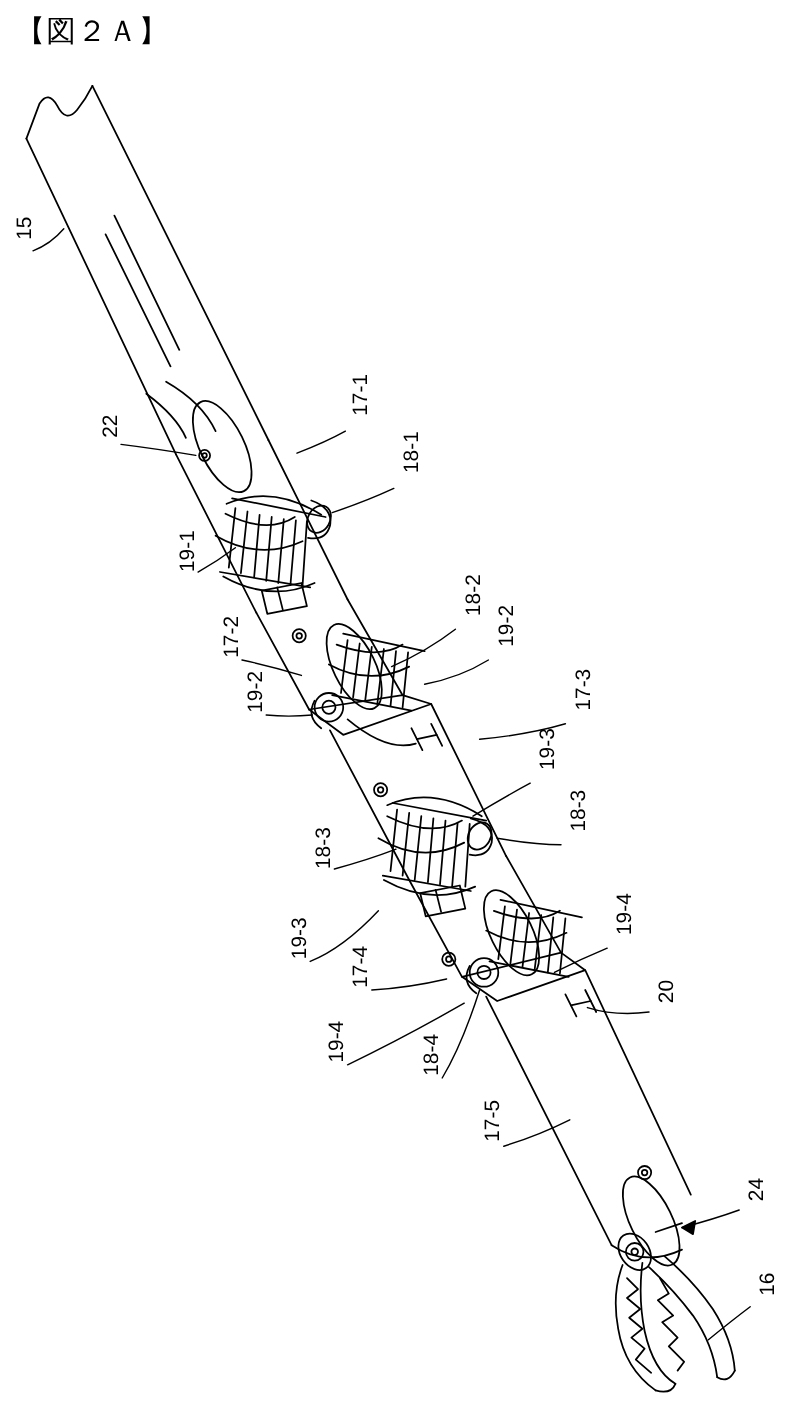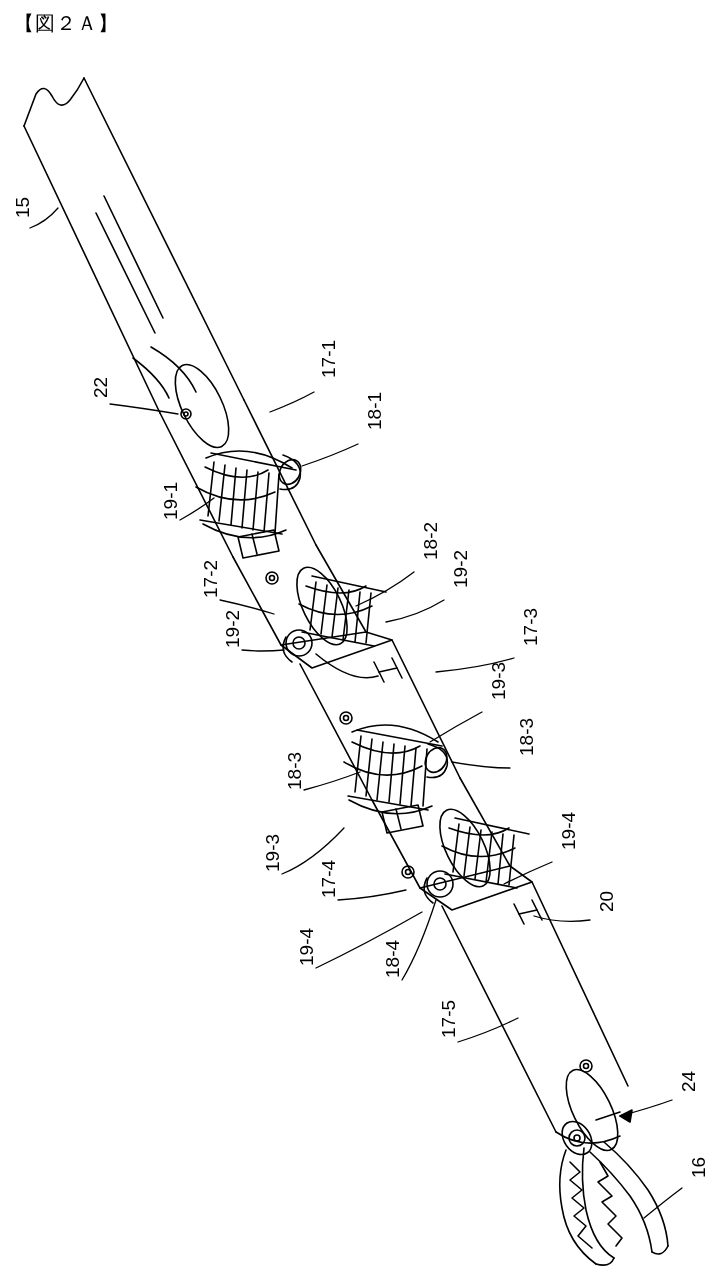--- a/index.html
+++ b/index.html
@@ -17,21 +17,21 @@
   }
   #figure-root {
     position: relative;
     width: 728px;
     height: 1274px;
   }
   .fig-title {
     position: absolute;
     left: 14px;
     top: 10px;
-    font-size: 20px;
+    font-size: 27px;
     font-family: "DejaVu Sans", sans-serif;
     letter-spacing: 1px;
     white-space: nowrap;
     color: #000;
   }
   .drawing-layer {
     position: absolute;
     left: 0;
     top: 0;
     width: 728px;

